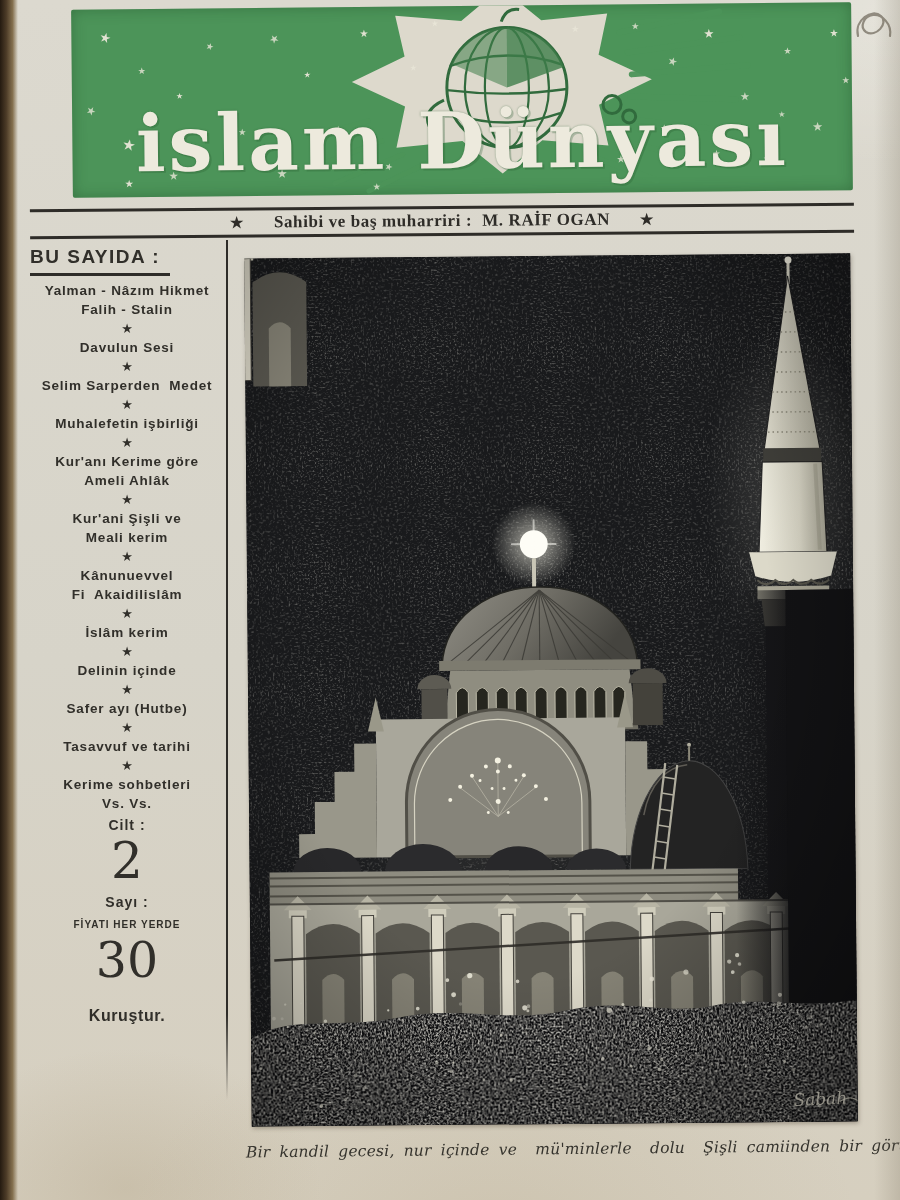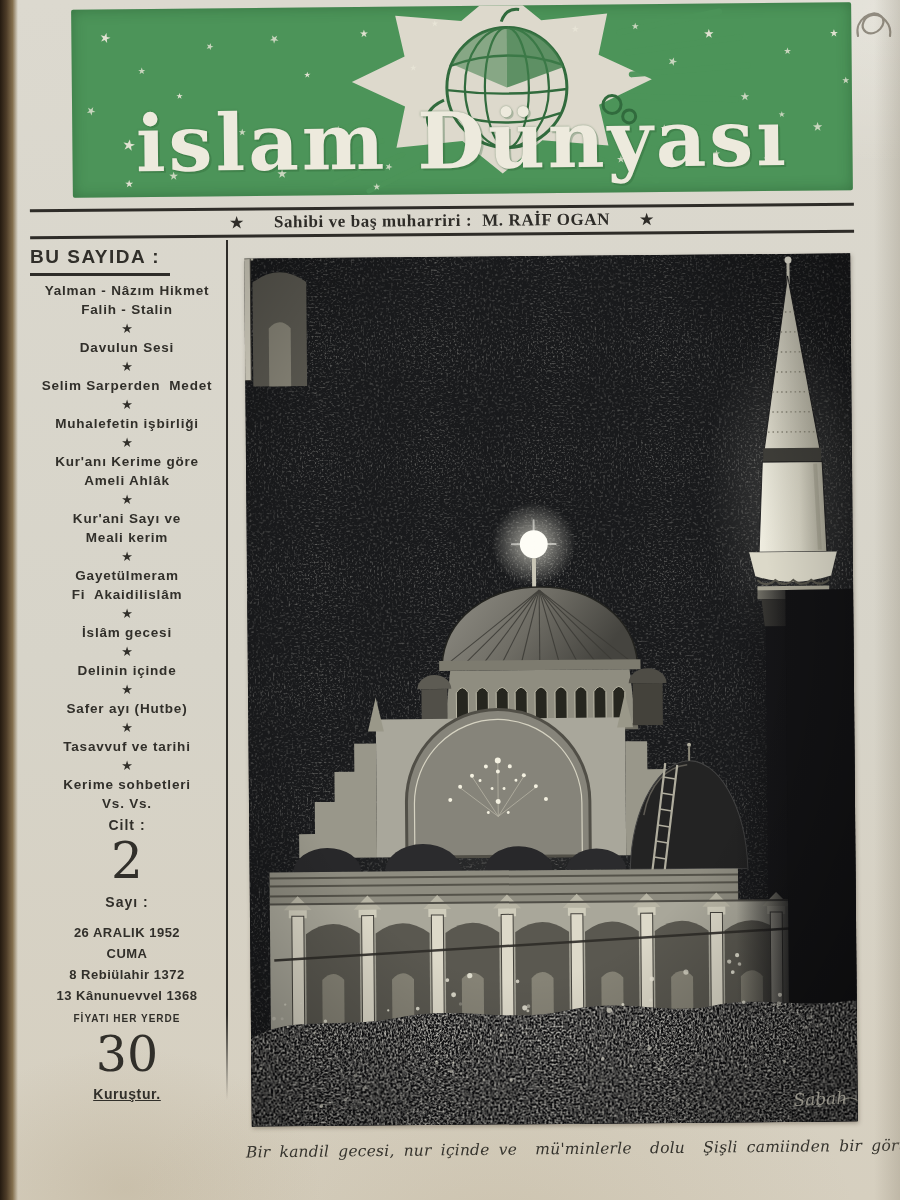--- a/index.html
+++ b/index.html
@@ -50,21 +50,21 @@
   .toc-star{ font-size:13px; line-height:19px; }
   .vol-label,.issue-label{ font-weight:700; font-size:14px; line-height:20px; letter-spacing:1px; }
   .vol-label{ margin-top:2px; }
   .big-2{ font-family:"DejaVu Serif", serif; font-size:50px; line-height:52px; font-weight:400; }
   .issue-label{ margin-top:5px; }
   .big-40{ font-family:"DejaVu Serif", serif; font-style:italic; font-weight:700; font-size:60px; line-height:56px; }
   .date-block{ margin-top:10px; }
   .date-line{ font-weight:700; font-size:13px; line-height:21px; letter-spacing:.5px; }
   .price-label{ font-weight:700; font-size:10px; line-height:22px; letter-spacing:1px; margin-top:2px; }
   .big-30{ font-family:"DejaVu Serif", serif; font-size:49px; line-height:50px; font-weight:400; }
-  .price-unit{ font-weight:700; font-size:14px; line-height:20px; margin-top:4px; letter-spacing:.6px;text-decoration:underline; }
+  .price-unit{ font-weight:700; font-size:16px; line-height:20px; margin-top:20px; letter-spacing:.6px; }
 
   .col-divider{ position:absolute; left:226px; top:240px; width:2px; height:860px;
     background:linear-gradient(180deg,#2e2c28 0%, #2e2c28 90%, rgba(46,44,40,0)); }
 
   
   .photo{ position:absolute; left:248px; top:256px; width:606px; height:868px;
     transform:rotate(-0.5deg); background:#18181b; overflow:hidden;
     box-shadow:1px 2px 4px rgba(60,50,35,.35); }
   .photo svg{ display:block; width:100%; height:100%; }
 
@@ -178,48 +178,42 @@
         <div class="toc-star">★</div>
         <div class="toc-item">Davulun Sesi</div>
         <div class="toc-star">★</div>
         <div class="toc-item">Selim Sarperden  Medet</div>
         <div class="toc-star">★</div>
         <div class="toc-item">Muhalefetin işbirliği</div>
         <div class="toc-star">★</div>
         <div class="toc-item">Kur'anı Kerime göre</div>
         <div class="toc-item">Ameli Ahlâk</div>
         <div class="toc-star">★</div>
-        <div class="toc-item">Kur'ani Sayı ve</div>
+        <div class="toc-item">Kur'ani Şişli ve</div>
         <div class="toc-item">Meali kerim</div>
         <div class="toc-star">★</div>
-        <div class="toc-item">Gayetülmeram</div>
+        <div class="toc-item">Kânunuevvel</div>
         <div class="toc-item">Fi  Akaidilislâm</div>
         <div class="toc-star">★</div>
-        <div class="toc-item">İslâm gecesi</div>
+        <div class="toc-item">İslâm kerim</div>
         <div class="toc-star">★</div>
         <div class="toc-item">Delinin içinde</div>
         <div class="toc-star">★</div>
         <div class="toc-item">Safer ayı (Hutbe)</div>
         <div class="toc-star">★</div>
         <div class="toc-item">Tasavvuf ve tarihi</div>
         <div class="toc-star">★</div>
         <div class="toc-item">Kerime sohbetleri</div>
         <div class="toc-item">Vs. Vs.</div>
       </div>
 
     <div class="vol-label">Cilt :</div>
     <div class="big-2">2</div>
     <div class="issue-label">Sayı :</div>
 
-    <div class="date-block">
-        <div class="date-line">26 ARALIK 1952</div>
-        <div class="date-line">CUMA</div>
-        <div class="date-line">8 Rebiülahir 1372</div>
-        <div class="date-line">13 Kânunuevvel 1368</div>
-      </div>
 
     <div class="price-label">FİYATI HER YERDE</div>
     <div class="big-30">30</div>
     <div class="price-unit">Kuruştur.</div>
   </div>
 
   <div class="col-divider"></div>
 
   <div class="photo">
     <svg viewBox="0 0 608 868" preserveAspectRatio="none">

